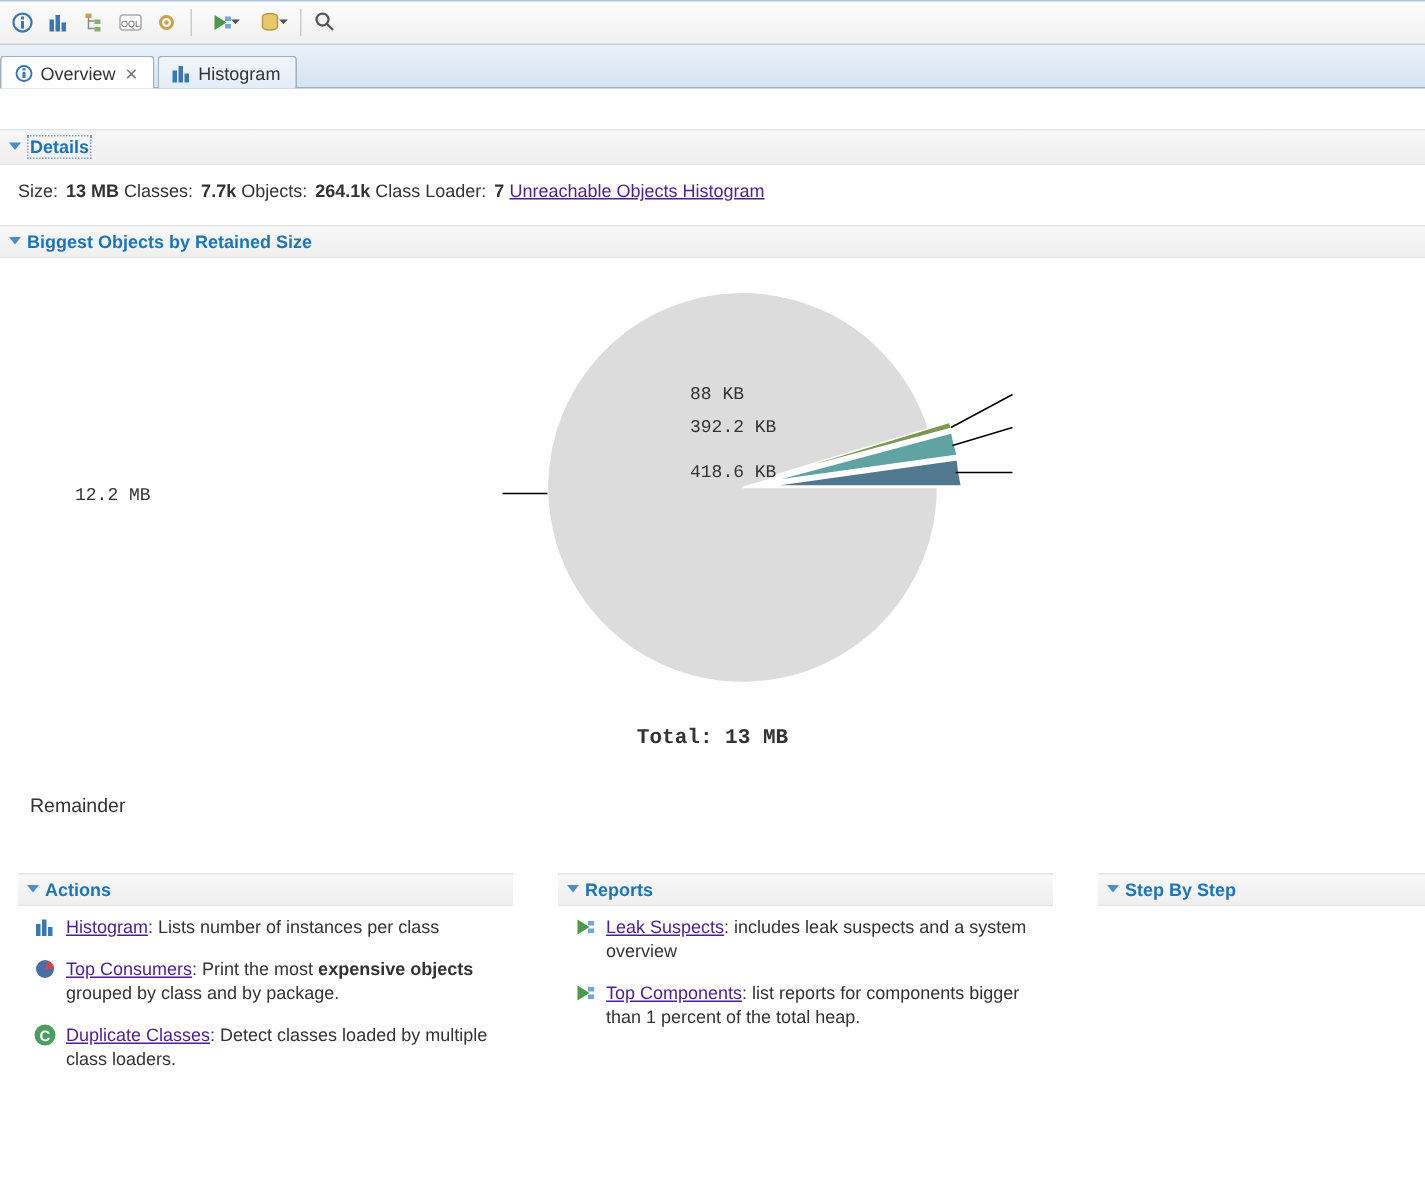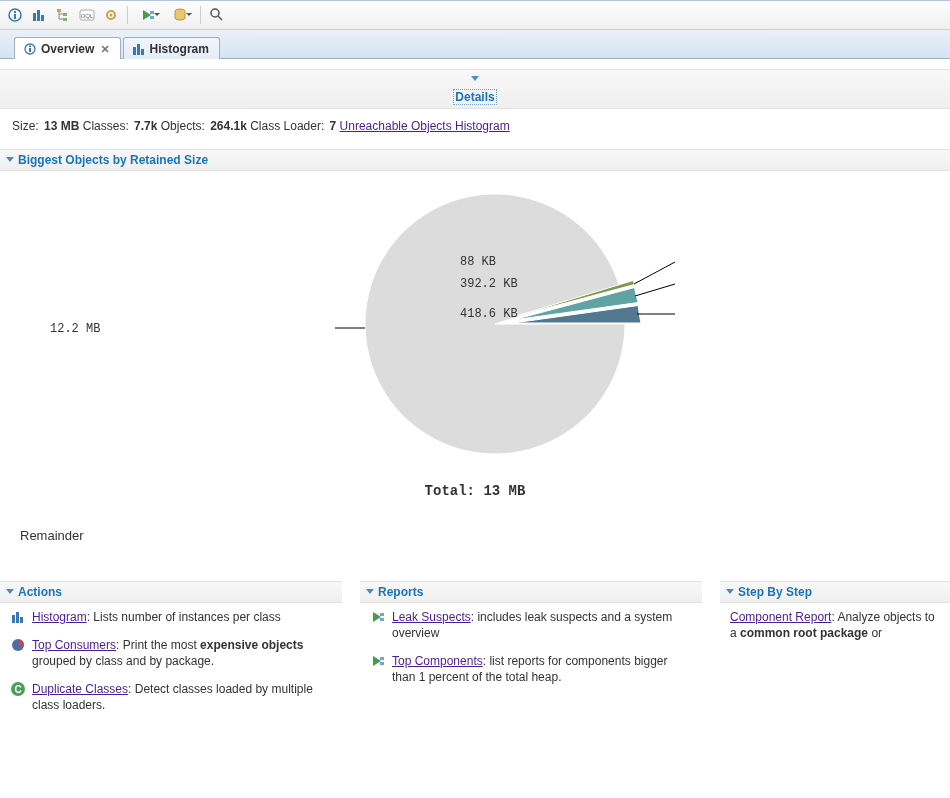--- a/index.html
+++ b/index.html
@@ -6,42 +6,42 @@
 body { font-family: Tahoma, Arial, sans-serif; font-size: 12px; color: #333; background: #fff; width: 950px; height: 798px; overflow: hidden; }
 a { color: #4c1d95; text-decoration: underline; cursor: pointer; }
 b { font-weight: bold; }
 
 .toolbar { display: flex; align-items: center; gap: 2px; padding: 3px 4px; background: linear-gradient(#fdfdfd, #f0f0f0); border-top: 1px solid #b0c4de; border-bottom: 1px solid #ccc; }
 .toolbar-sep { width: 1px; height: 18px; background: #ccc; margin: 0 3px; }
 .tbtn { width: 22px; height: 22px; display: flex; align-items: center; justify-content: center; cursor: pointer; border-radius: 2px; }
 .tbtn-dd { width: 30px; position: relative; }
 .tbtn-dd::after { content: ""; position: absolute; right: 3px; top: 9px; border: 3px solid transparent; border-top-color: #555; }
 
-.tabbar { display: flex; align-items: flex-end; background: linear-gradient(#eaf1f8, #d5e3f1); border-bottom: 1px solid #a0b0c0; padding-left: 14px; padding-top: 6px; font-weight: bold; }
+.tabbar { display: flex; align-items: flex-end; background: linear-gradient(#eaf1f8, #d5e3f1); border-bottom: 1px solid #a0b0c0; padding-left: 0; padding-top: 6px; }
 .tab { display: flex; align-items: center; gap: 4px; padding: 4px 10px 3px 8px; border: 1px solid #a0b0c0; border-bottom: none; margin-right: 2px; background: linear-gradient(#f2f6fb, #e4ecf5); border-radius: 3px 3px 0 0; cursor: pointer; position: relative; top: 1px; }
 .tab.active { background: #fff; }
 .tab .close { font-family: sans-serif; color: #777; font-size: 11px; margin-left: 2px; }
 
 .section-header { display: flex; align-items: center; gap: 4px; padding: 3px 6px; background: linear-gradient(#f8f8f8, #efefef); border-top: 1px solid #e2e2e2; border-bottom: 1px solid #e2e2e2; color: #1a75bb; font-weight: bold; font-size: 12px; cursor: pointer; }
-.section-header.first { margin-top: 10px; flex-direction: column; }
+.section-header.first { margin-top: 27px; }
 .twisty { width: 0; height: 0; border: 4px solid transparent; border-top: 5px solid #4e8cc7; margin-top: 3px; }
 .details-title { border: 1px dotted #7aa3cc; padding: 0 1px; }
 
 .details-row { padding: 10px 12px 16px 12px; font-size: 12px; color: #333; }
 .details-row span { margin-right: 2px; }
 
 .chart-wrap { position: relative; width: 100%; height: 300px; margin-top: 8px; }
 .chart-wrap svg { display: block; margin: 0 auto; }
 .chart-label { position: absolute; font-family: "Courier New", monospace; font-size: 12px; white-space: nowrap; }
 .chart-total { text-align: center; font-family: "Courier New", monospace; font-size: 14px; margin-top: 4px; }
 
 .remainder { font-weight: normal; padding: 8px 20px; font-size: 13px; margin-top: 21px; }
 
 .columns { display: flex; gap: 18px; margin-top: 30px; }
-.col { flex: 1; min-width: 0; }
+.col { flex: 1; min-width: 0; padding-left: 12px; }
 .col:last-child { flex: 0 0 230px; }
 .item-list { padding: 6px 10px 0 10px; }
 .item { display: flex; gap: 6px; margin-bottom: 12px; line-height: 16px; }
 .item .icon { flex: 0 0 16px; height: 16px; }
 .item .txt { flex: 1; }
 
 
 .svg-icon { display: block; }
 </style>
 </head>
@@ -229,19 +229,14 @@
         <span class="txt"><a>Top Components</a><span>: list reports for components bigger than 1 percent of the total heap.</span></span>
       </div>
     </div>
   </div>
 
   <div class="col">
     <div class="section-header">
       <span class="twisty"></span>
       <span>Step By Step</span>
     </div>
-    <div class="item-list">
-      <div class="item">
-        <span class="txt"><a>Component Report</a><span>: Analyze objects</span><span> to a </span><b>common root package</b><span> or</span></span>
-      </div>
-    </div>
   </div>
 </div>
 
 </body></html>

